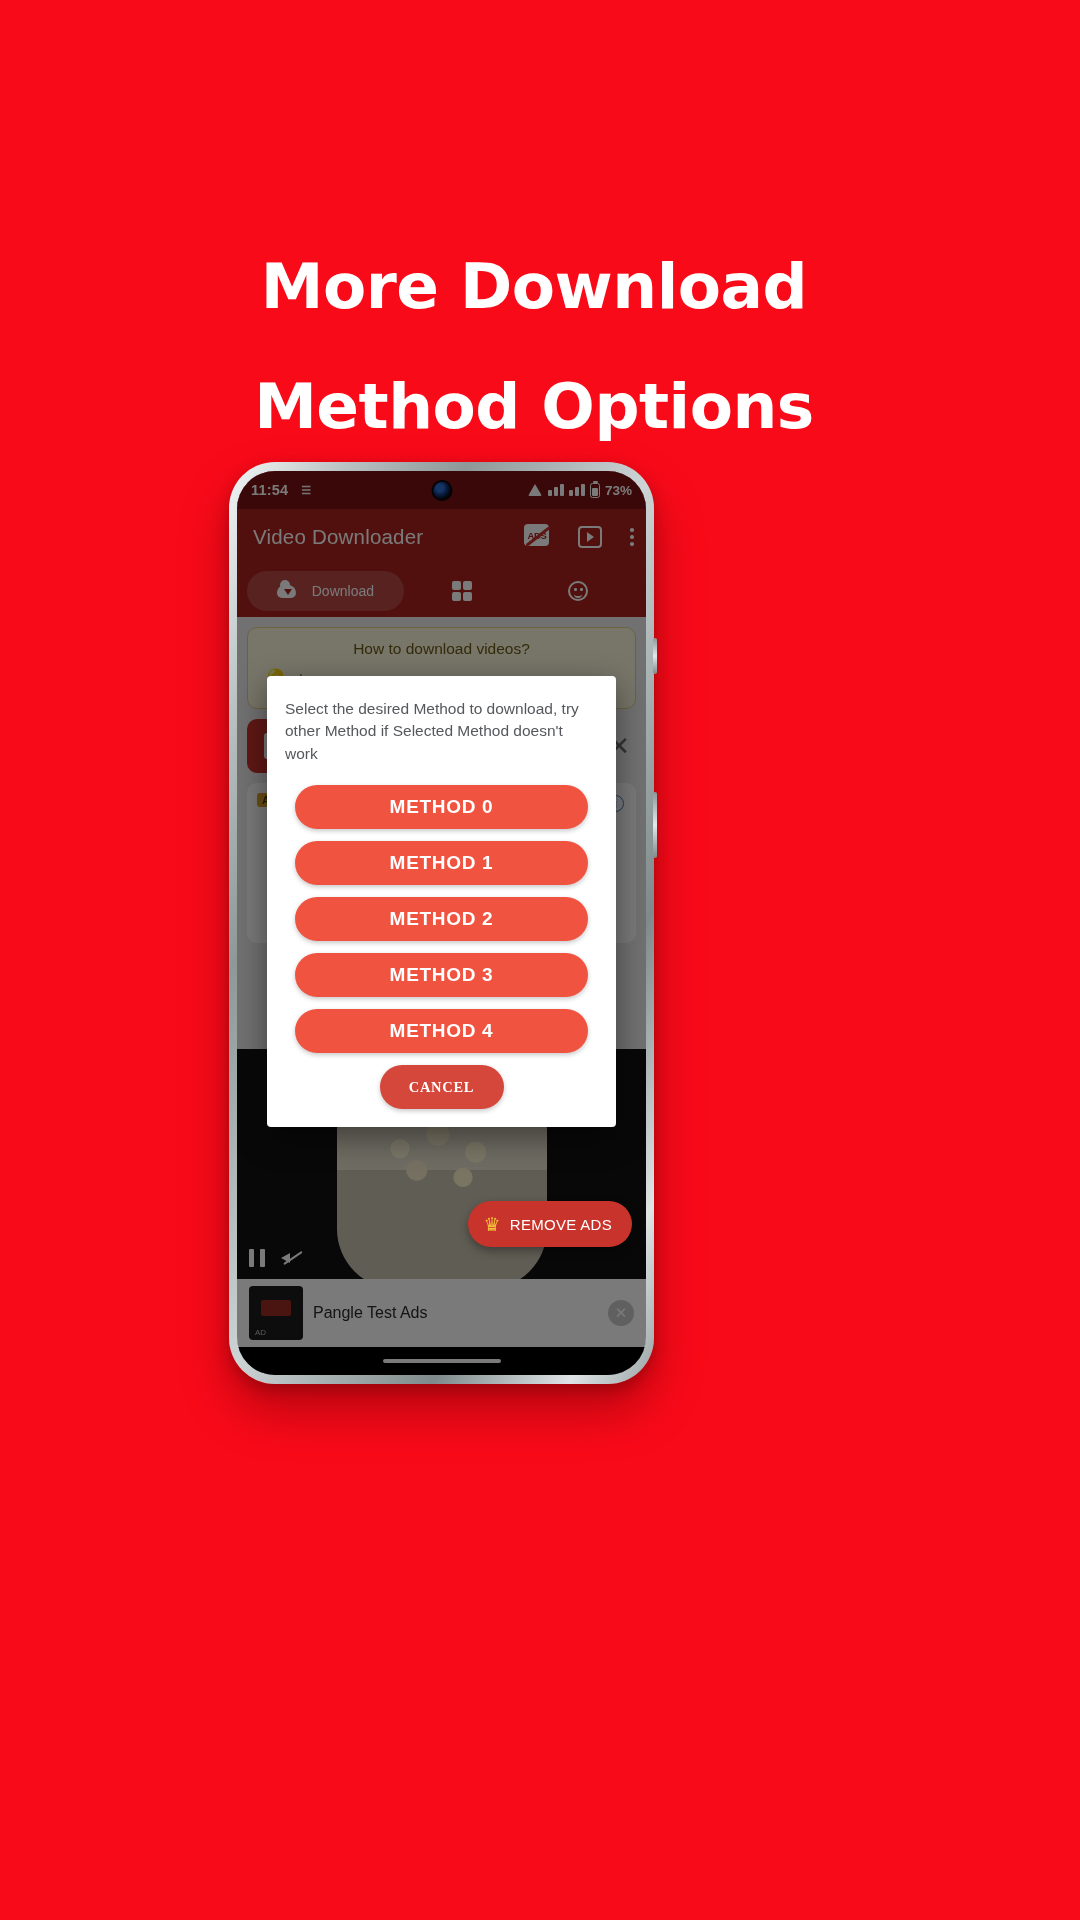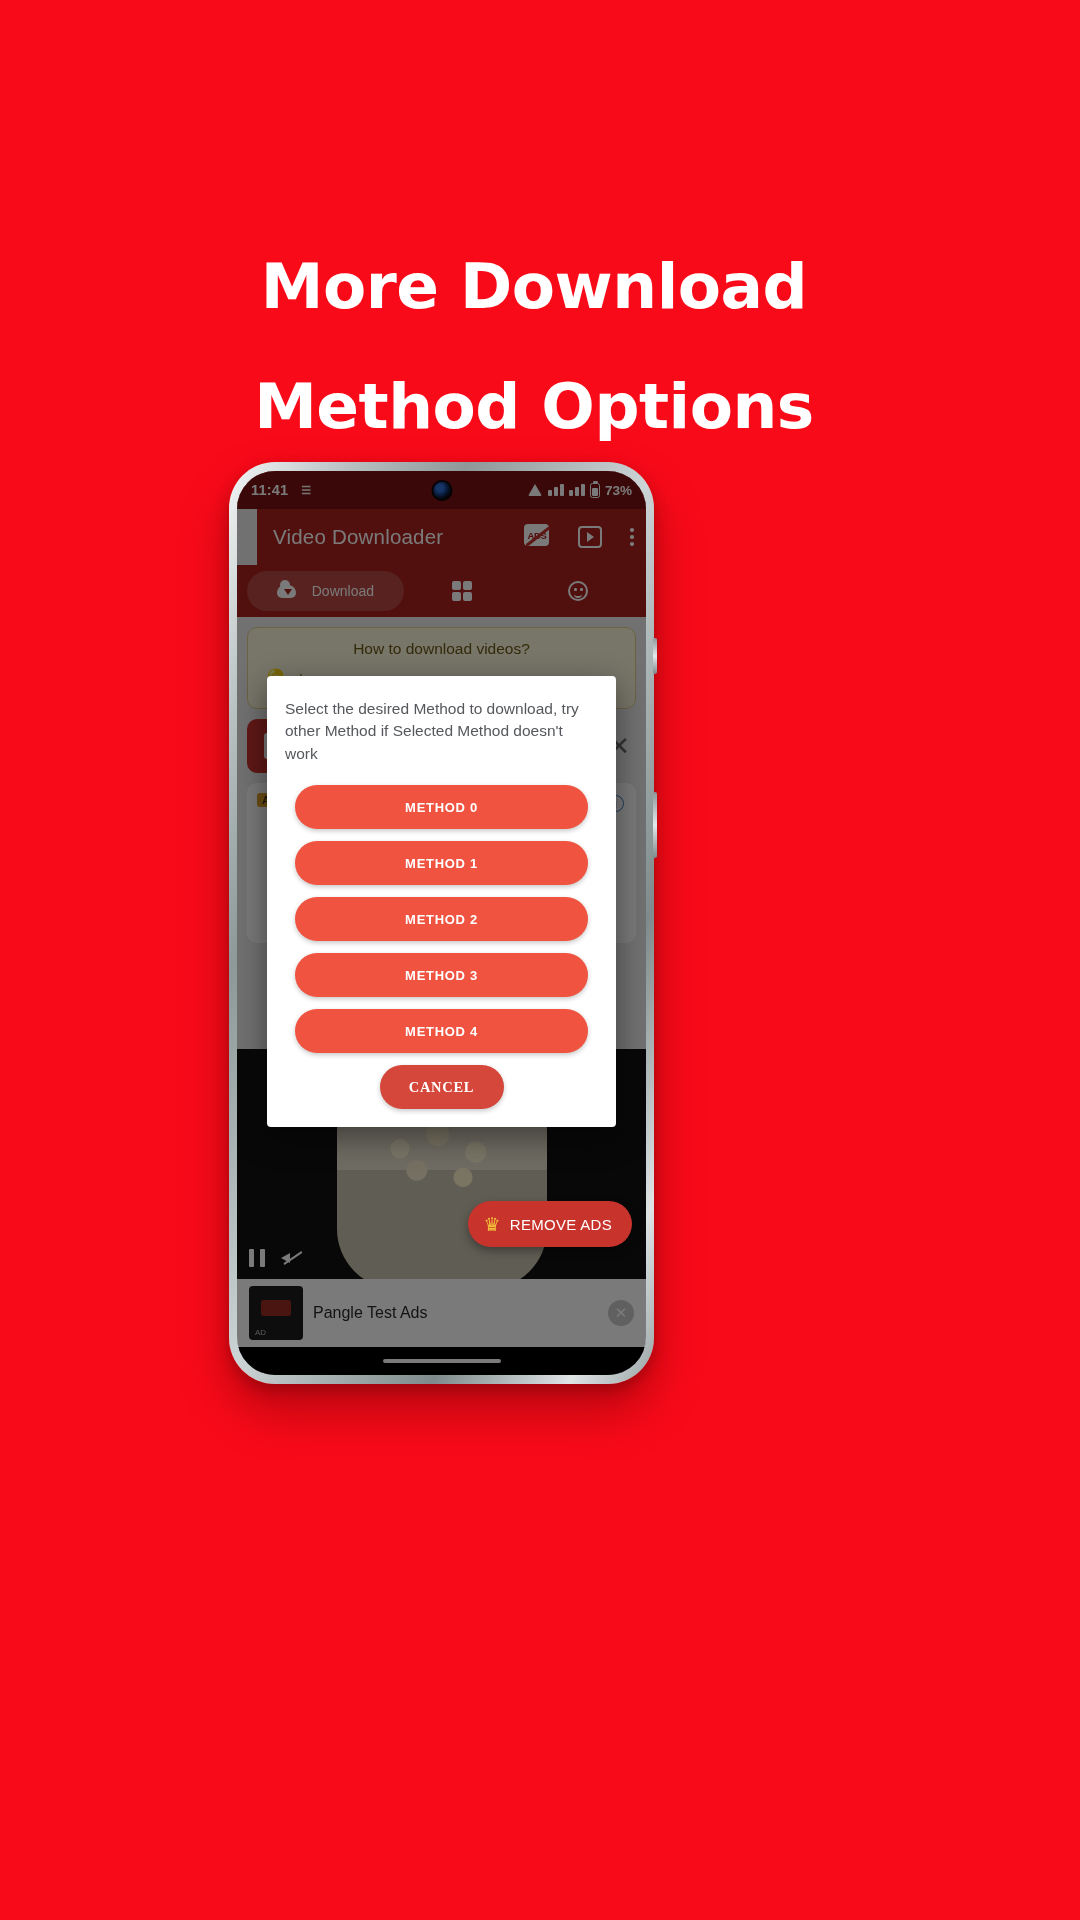--- a/index.html
+++ b/index.html
@@ -70,21 +70,21 @@
   }
   .bars{ display:flex; align-items:flex-end; gap:2px; }
   .bars b{ display:block; width:4px; background:#fff; border-radius:1px; }
   .batt{ width:10px; height:15px; border:1.6px solid #fff; border-radius:2.5px; position:relative; }
   .batt::before{content:"";position:absolute;left:2.2px;top:-3px;width:5px;height:2px;background:#fff;border-radius:1px;}
   .batt::after{content:"";position:absolute;left:1px;right:1px;bottom:1px;height:8px;background:#fff;border-radius:1px;}
 
   
   .appbar{
     height:56px; background:#A9231C; display:flex; align-items:center;
-    padding:0 12px 0 16px; color:#fff;margin-left:20px;
+    padding:0 12px 0 16px; color:#fff;
   }
   .appbar .title{ font-size:20.5px; font-weight:400; letter-spacing:.2px; }
   .appbar .sp{ margin-left:auto; display:flex; align-items:center; gap:28px; }
   .ab-ico{ width:26px; height:26px; position:relative; }
   .ads-ico{
     width:25px;height:22px;border-radius:4px;background:#fff;
     display:flex;align-items:center;justify-content:center;
     font-size:9.5px;font-weight:700;color:#A9231C;letter-spacing:-.4px;
   }
   .ads-ico::after{
@@ -192,21 +192,21 @@
     background:#FFFFFF; border-radius:4px;
     padding:22px 18px 18px;
     box-shadow:0 10px 32px rgba(0,0,0,.45);
   }
   #dialog .dmsg{
     font-size:15.5px; line-height:1.45; color:#55585C; margin-bottom:20px;
   }
   .mbtn{
     display:flex; align-items:center; justify-content:center;
     height:44px; margin:0 10px 12px; border-radius:24px;
-    background:#F05340; color:#fff; font-size:13px; font-weight:700;
+    background:#F05340; color:#fff; font-size:19px; font-weight:700;
     letter-spacing:.7px; box-shadow:0 2px 5px rgba(0,0,0,.22);
   }
   .cancelwrap{ display:flex; justify-content:center; margin-top:6px; }
   .cancelbtn{
     height:44px; min-width:124px; padding:0 26px; border-radius:24px;
     background:#D5473B; color:#fff; font-size:14.5px; font-weight:700; letter-spacing:.7px;
     display:flex; align-items:center; justify-content:center;
     box-shadow:0 2px 5px rgba(0,0,0,.22);
     font-family:Liberation Serif, serif;
   }
@@ -220,21 +220,21 @@
     <span>More Download</span>
     <span class="l2">Method Options</span>
   </div>
 
   <div id="phone">
     <div id="screen">
 
       <div id="app">
 
         <div class="statusbar">
-          <span class="sb-time">11:41</span>
+          <span class="sb-time">11:54</span>
           <span class="sb-dot-icon">☰</span>
           <span class="punch"></span>
           <span class="sb-right">
             <span class="ic-wifi">
                 <i></i>
               </span>
             <span class="bars">
               <b style="height:6px"></b>
                 <b style="height:9px"></b>
                 <b style="height:12px"></b>

